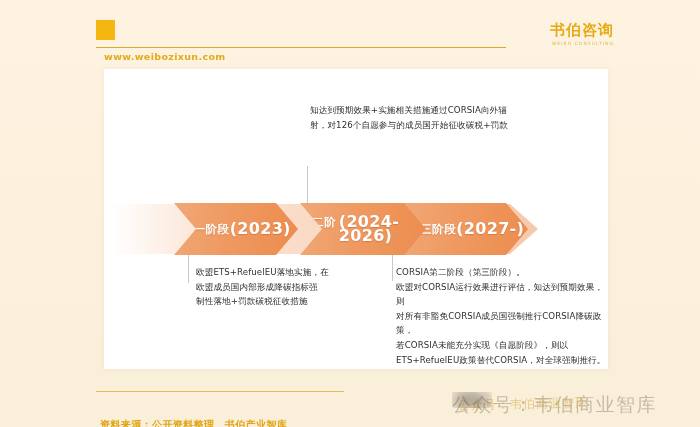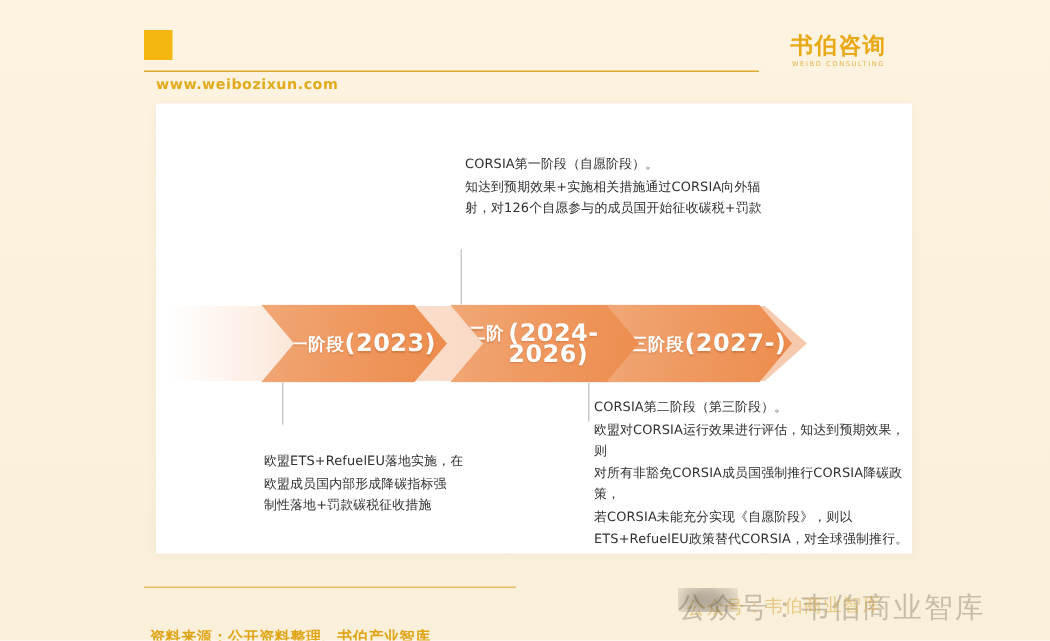--- a/index.html
+++ b/index.html
@@ -50,23 +50,23 @@
     left: 104px;
     top: 51px;
     font-size: 9.5px;
     letter-spacing: .35px;
     color: #e2ab1c;
     font-weight: bold;
     font-family: "DejaVu Sans", sans-serif;
   }
   #brand {
     position: absolute;
-    right: 96px;
+    right: 86px;
     top: 22px;
-    text-align: center;
+    text-align: right;
     width: 90px;
   }
   #brand-cn {
     font-size: 15px;
     font-weight: bold;
     color: #e8a915;
     letter-spacing: 1px;
     line-height: 17px;
     font-family: "DejaVu Sans", sans-serif;
   }
@@ -151,24 +151,23 @@
     line-height: 14.6px;
     font-family: "DejaVu Sans", sans-serif;
     letter-spacing: .1px;
   }
   #txt-top {
     left: 206px;
     top: 34px;
     width: 295px;
   }
   #txt-left {
-    left: 72px;
+    left: 92px;
     top: 196px;
     width: 185px;
-    margin-top: 36px;
   }
   #txt-right {
     left: 292px;
     top: 196px;
     width: 215px;
   }
   .txt p { margin: 0; }
 
   
   #footer-rule {
@@ -254,21 +253,20 @@
       <div class="chev-title">第二阶段</div>
       <div class="chev-years">(2024-2026)</div>
     </div>
 
     <div class="chev" id="chev-3">
       <div class="chev-title">第三阶段</div>
       <div class="chev-years">(2027-)</div>
     </div>
 
     <div class="txt" id="txt-top">
-      <p>CORSIA第一阶段（自愿阶段）。</p>
       <p>知达到预期效果+实施相关措施通过CORSIA向外辐</p>
       <p>射，对126个自愿参与的成员国开始征收碳税+罚款</p>
     </div>
 
     <div class="txt" id="txt-left">
       <p>欧盟ETS+RefuelEU落地实施，在</p>
       <p>欧盟成员国内部形成降碳指标强</p>
       <p>制性落地+罚款碳税征收措施</p>
     </div>
 

